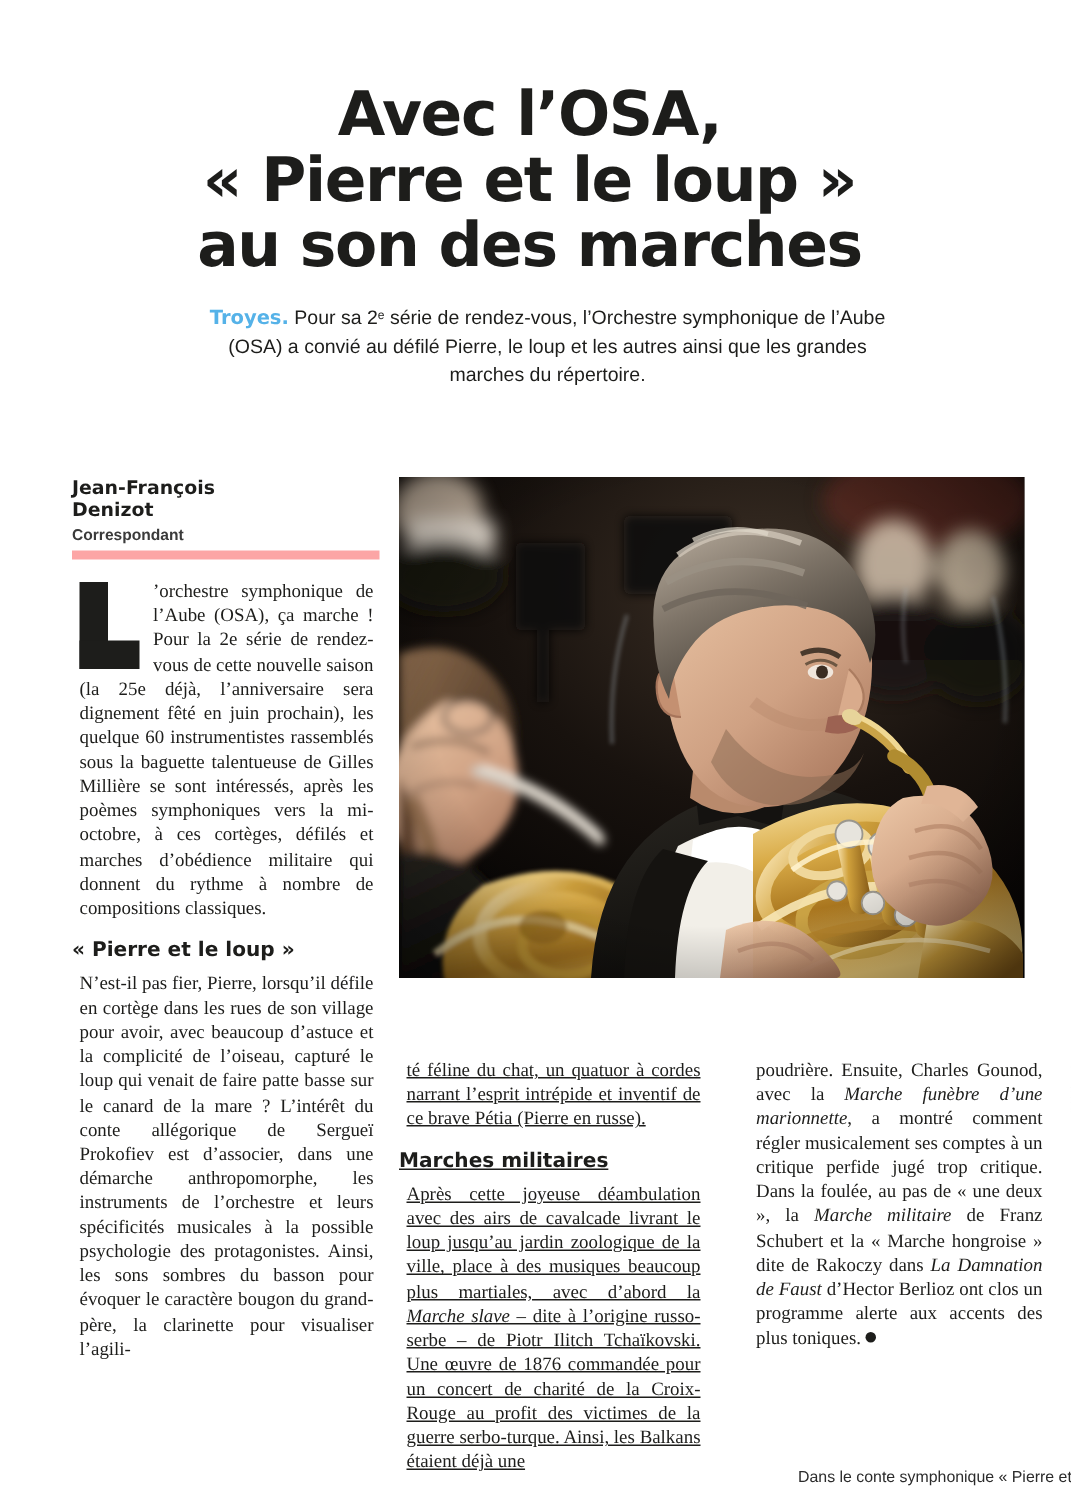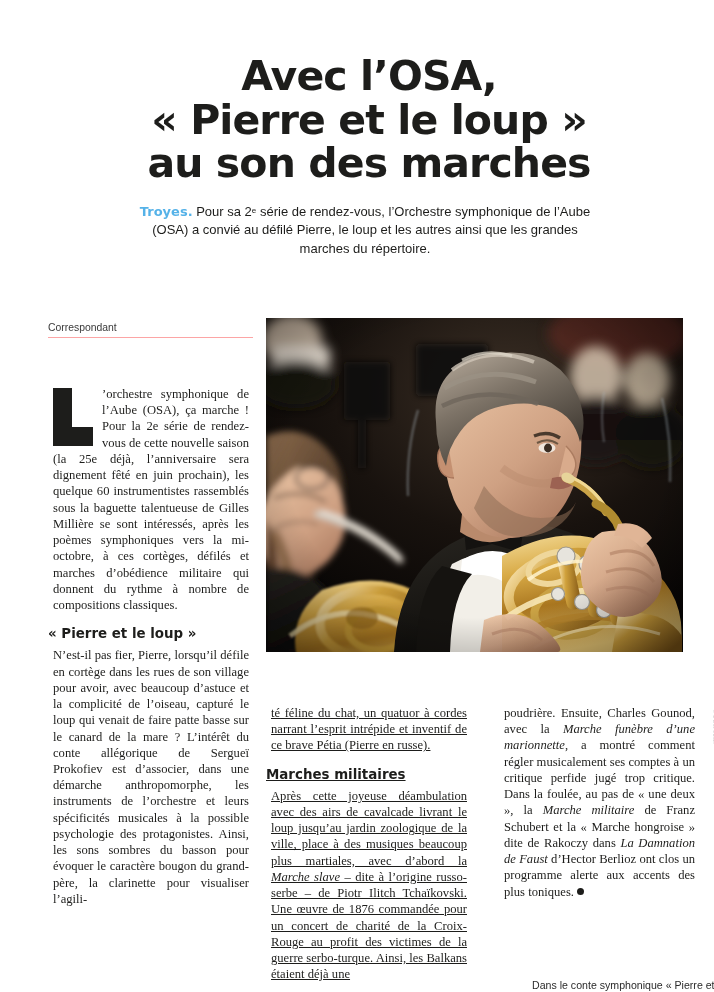--- a/index.html
+++ b/index.html
@@ -12,21 +12,21 @@
     height: 992px;
     position: relative;
     font-family: "Liberation Serif", serif;
     color: #1a1a1a;
     overflow: hidden;
   }
 
   
   .headline {
     position: absolute;
-    left: 60px;
+    left: 44px;
     top: 28px;
     width: 618px;
     text-align: center;
     font-family: "DejaVu Sans", sans-serif;
     font-weight: 700;
     font-size: 41px;
     line-height: 1.06;
     letter-spacing: -0.9px;
     color: #1d1d1b;
   }
@@ -68,21 +68,22 @@
     font-size: 12.6px;
     line-height: 1.18;
     color: #1d1d1b;
   }
   .byline-role {
     font-family: "Liberation Sans", sans-serif;
     font-size: 10.4px;
     color: #3a3a3a;
     margin-top: 4px;
     padding-bottom: 4px;
-    border-bottom: 1px solid #fca5a5;
+    border-bottom: 6px solid #fca5a5;
+    font-weight: bold;
   }
 
   
   .photo-wrap {
     position: absolute;
     left: 266px;
     top: 318px;
     width: 417px;
     height: 334px;
   }
@@ -186,20 +187,24 @@
   <span class="hl-line">Avec l’OSA,</span>
   <span class="hl-line">« Pierre et le loup »</span>
   <span class="hl-line">au son des marches</span>
 </h1>
 
 <div class="chapeau">
   <span class="kicker">Troyes.</span><span> Pour sa 2</span><sup>e</sup><span> série de rendez-vous, l’Orchestre symphonique de l’Aube (OSA) a convié au défilé Pierre, le loup et les autres ainsi que les grandes marches du répertoire.</span>
 </div>
 
 <div class="byline">
+  <div class="byline-name">
+    <span>Jean-François</span><br>
+    <span>Denizot</span>
+  </div>
   <div class="byline-role">Correspondant</div>
 </div>
 
 <figure class="photo-wrap" style="margin:0">
   <div class="photo">
     <svg width="417" height="334" viewBox="0 0 417 334" preserveAspectRatio="xMidYMid slice">
       <defs>
         <radialGradient id="stageGlow" cx="58%" cy="22%" r="78%">
           <stop offset="0%" stop-color="#3b2f25"></stop>
           <stop offset="55%" stop-color="#18120e"></stop>

